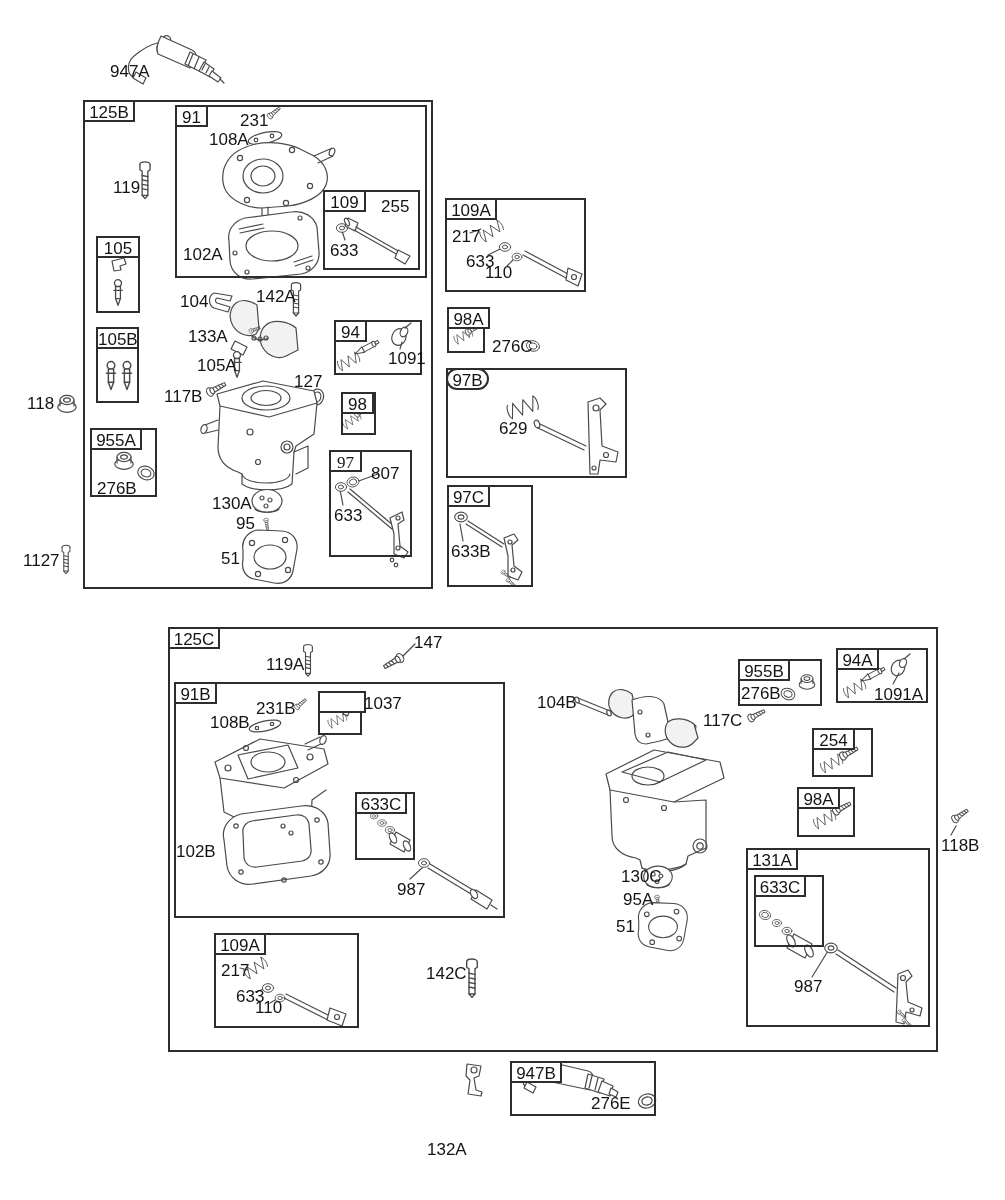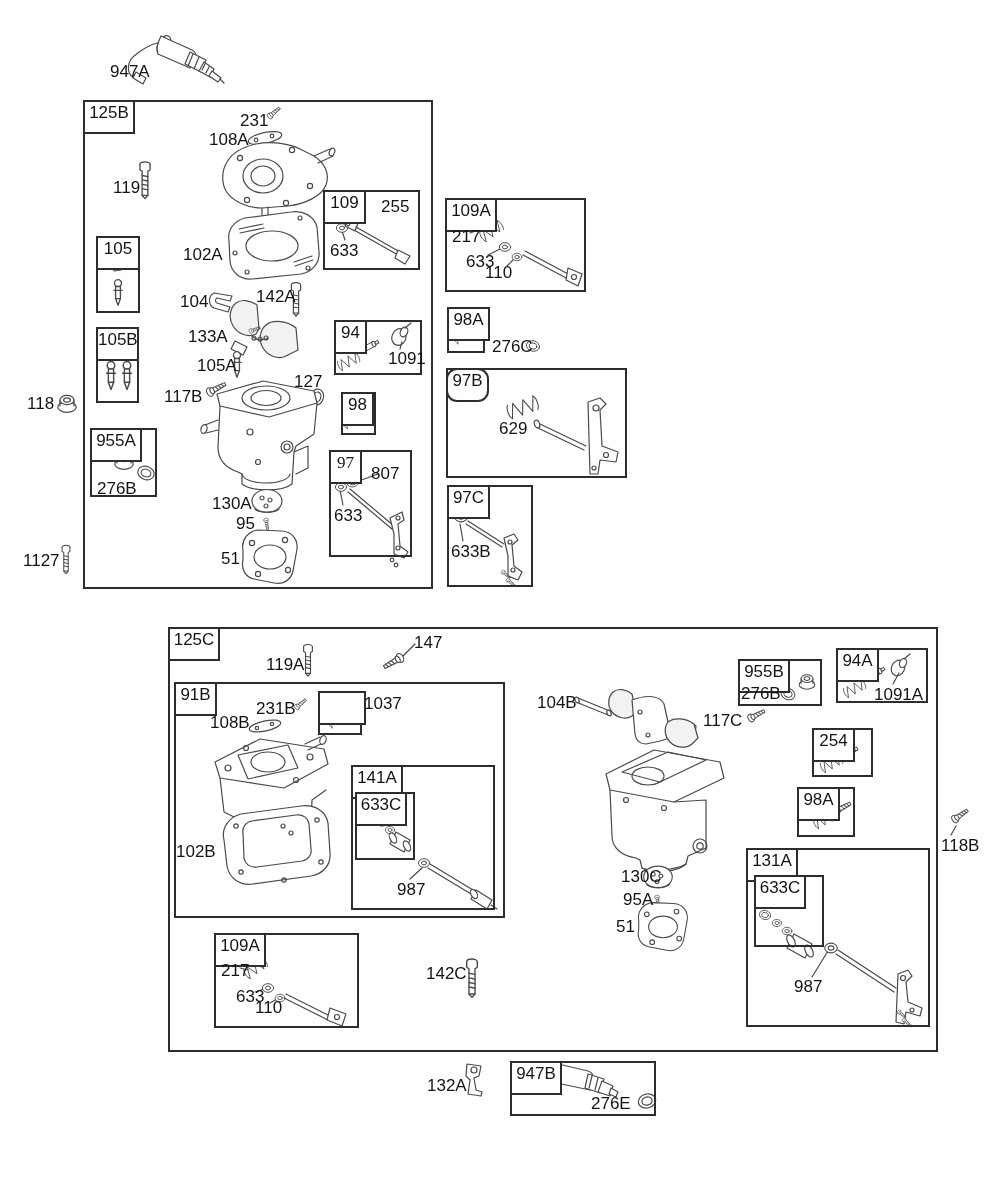--- a/index.html
+++ b/index.html
@@ -1,20 +1,20 @@
 <!DOCTYPE html>
 <html><head>
 <meta charset="utf-8">
 <style>
   html,body{margin:0;padding:0;background:#ffffff;}
   .canvas{position:relative;width:1005px;height:1200px;background:#ffffff;
           font-family:"Liberation Sans",sans-serif;overflow:hidden;}
   .art{position:absolute;left:0;top:0;z-index:1;}
   .gbox{position:absolute;border:2px solid #2d2d2d;background:transparent;z-index:2;box-sizing:border-box;}
-  .gtab{position:absolute;left:-2px;top:-2px;height:34px;line-height:22px;border:2px solid #2d2d2d;
+  .gtab{position:absolute;left:-2px;top:-2px;height:22px;line-height:22px;border:2px solid #2d2d2d;
         background:#ffffff;text-align:center;font-size:17px;color:#141414;box-sizing:border-box;z-index:3;}
   .plabel{position:absolute;font-size:17px;color:#141414;white-space:nowrap;z-index:4;}
 </style>
 </head>
 <body>
 
 <div class="canvas" id="canvas">
 
 <svg class="art" width="1005" height="1200" viewBox="0 0 1005 1200">
 <g fill="none" stroke="#4a4a4a" stroke-width="1.2" stroke-linecap="round" stroke-linejoin="round">
@@ -440,20 +440,23 @@
 </g>
 <g transform="translate(647,1101) rotate(-15)">
           <use href="#org"></use>
         </g>
 </g>
 </svg>
 
 <div class="gbox" style="left: 83px; top: 100px; width: 350px; height: 489px;">
       <div class="gtab" style="width: 52px;">125B</div>
     </div>
+    <div class="gbox" style="left: 175px; top: 105px; width: 252px; height: 173px;">
+      <div class="gtab" style="width: 33px;">91</div>
+    </div>
     <div class="gbox" style="left: 323px; top: 190px; width: 97px; height: 80px;">
       <div class="gtab" style="width: 43px;">109</div>
     </div>
     <div class="gbox" style="left: 96px; top: 236px; width: 44px; height: 77px;">
       <div class="gtab" style="width: 44px;">105</div>
     </div>
     <div class="gbox" style="left: 96px; top: 327px; width: 43px; height: 76px;">
       <div class="gtab" style="width: 43px;">105B</div>
     </div>
     <div class="gbox" style="left: 334px; top: 320px; width: 88px; height: 55px; padding-left: 32px;">
@@ -481,23 +484,20 @@
       <div class="gtab" style="width: 43px;">97C</div>
     </div>
     <div class="gbox" style="left: 168px; top: 627px; width: 770px; height: 425px;">
       <div class="gtab" style="width: 52px;">125C</div>
     </div>
     <div class="gbox" style="left: 174px; top: 682px; width: 331px; height: 236px;">
       <div class="gtab" style="width: 43px;">91B</div>
     </div>
     <div class="gbox" style="left: 318px; top: 691px; width: 44px; height: 44px;">
       <div class="gtab" style="width: 44px; padding-left: 44px;">1037</div>
-    </div>
-    <div class="gbox" style="left: 351px; top: 765px; width: 144px; height: 145px;">
-      <div class="gtab" style="width: 52px;">141A</div>
     </div>
     <div class="gbox" style="left: 355px; top: 792px; width: 60px; height: 68px;">
       <div class="gtab" style="width: 52px;">633C</div>
     </div>
     <div class="gbox" style="left: 738px; top: 659px; width: 84px; height: 47px;">
       <div class="gtab" style="width: 52px;">955B</div>
     </div>
     <div class="gbox" style="left: 836px; top: 648px; width: 92px; height: 55px;">
       <div class="gtab" style="width: 43px;">94A</div>
     </div>
@@ -559,15 +559,15 @@
     <div class="plabel" style="left: 874px; top: 685px;">1091A</div>
     <div class="plabel" style="left: 941px; top: 836px;">118B</div>
     <div class="plabel" style="left: 605px; top: 867px; margin-left: 16px;">130C</div>
     <div class="plabel" style="left: 623px; top: 890px;">95A</div>
     <div class="plabel" style="left: 616px; top: 917px;">51</div>
     <div class="plabel" style="left: 794px; top: 977px;">987</div>
     <div class="plabel" style="left: 221px; top: 961px;">217</div>
     <div class="plabel" style="left: 236px; top: 987px;">633</div>
     <div class="plabel" style="left: 255px; top: 998px;">110</div>
     <div class="plabel" style="left: 426px; top: 964px;">142C</div>
-    <div class="plabel" style="left: 427px; top: 1076px; text-align: right;">132A</div>
+    <div class="plabel" style="left: 427px; top: 1140px; text-align: right;">132A</div>
     <div class="plabel" style="left: 591px; top: 1094px;">276E</div>
   </div>
 
 </body></html>

